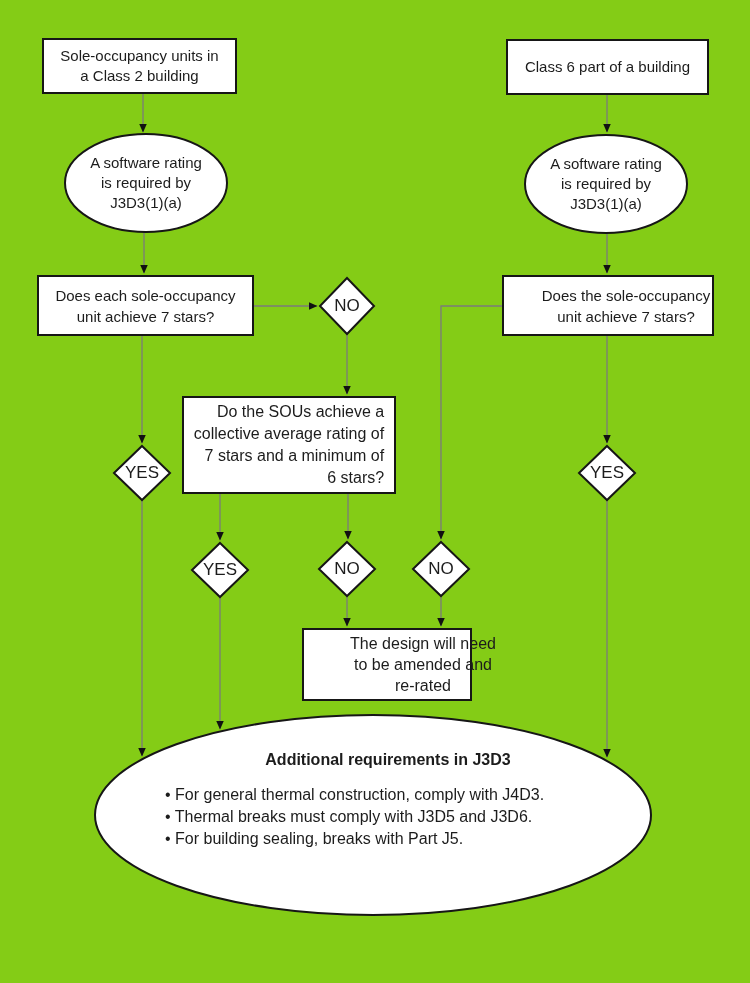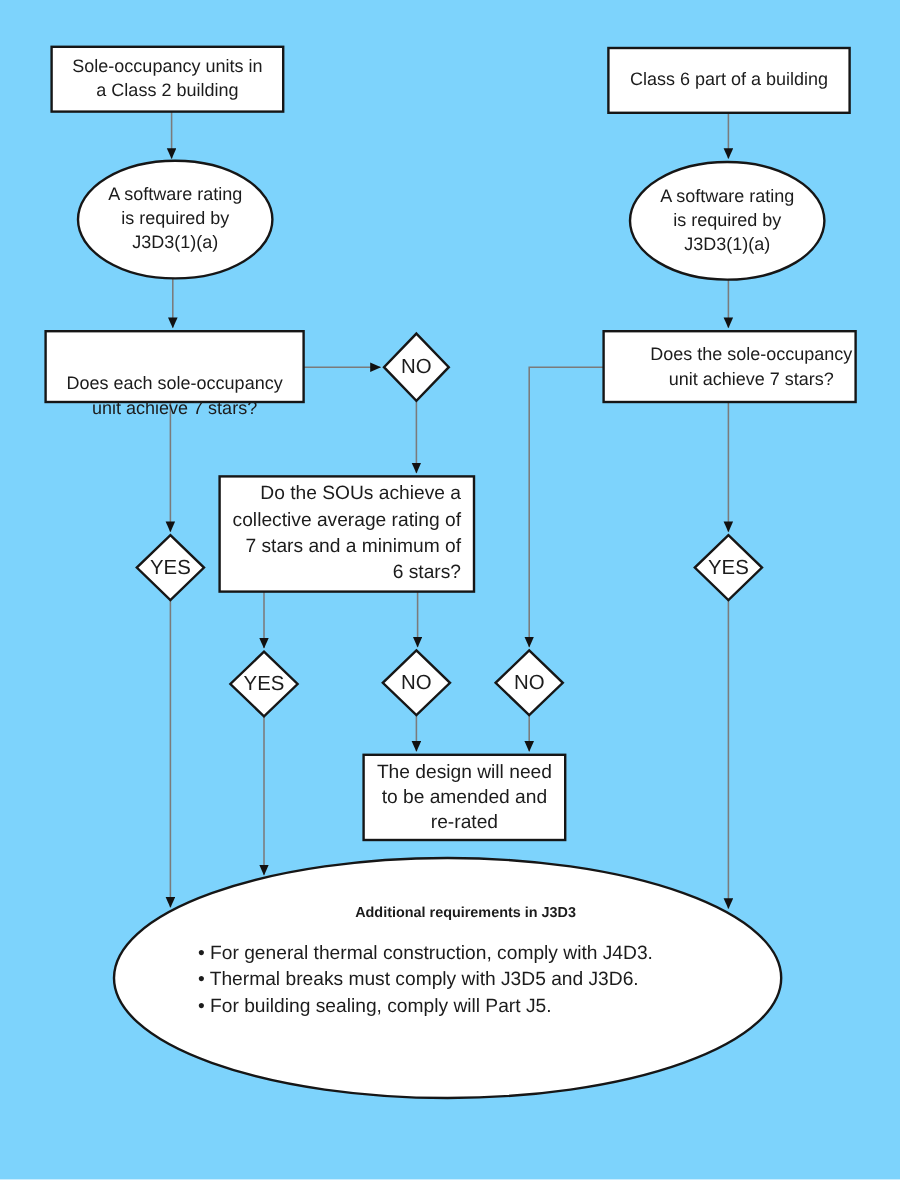--- a/index.html
+++ b/index.html
@@ -1,20 +1,20 @@
 <!DOCTYPE html>
 <html><head>
 <meta charset="utf-8">
 <style>
   html, body { margin: 0; padding: 0; background: #ffffff; }
   .canvas {
     position: relative;
     width: 750px;
     height: 983px;
-    background: #7dd3fc;
+    background: #84cc16;
     font-family: "Liberation Sans", "DejaVu Sans", sans-serif;
     color: #1c1c1c;
     overflow: hidden;
   }
   .canvas svg { position: absolute; left: 0; top: 0; }
   .edge {
     fill: none;
     stroke: #7b7b7b;
     stroke-width: 1.3;
     marker-end: url(#arrowhead);
@@ -30,26 +30,26 @@
     align-items: center;
     justify-content: center;
     text-align: center;
     white-space: pre-line;
     font-size: 15px;
     line-height: 20px;
     color: #1c1c1c;
   }
   .txt.q { line-height: 21px; }
   .txt.big { font-size: 16px; line-height: 22px; }
-  .txt.amend { font-size: 16px; line-height: 21px; }
+  .txt.amend { font-size: 16px; line-height: 21px; margin-left: 36px; }
   .txt.dec { font-size: 17px; }
   .add-title {
     position: absolute;
     left: 188px; top: 750px; width: 400px; height: 20px;
-    font-size: 12px; font-weight: bold; text-align: center; line-height: 20px;
+    font-size: 16px; font-weight: bold; text-align: center; line-height: 20px;
   }
   .add-bullets {
     position: absolute;
     left: 165px; top: 784px; width: 410px;
     font-size: 16px; line-height: 22px; text-align: left;
   }
   .add-bullets .bullet { white-space: pre-line; }
 </style>
 </head>
 <body>
@@ -107,21 +107,21 @@
   <div class="txt" style="left:507px; top:40px;  width:201px; height:54px;">Class 6 part of a building</div>
 
   <div class="txt" style="left:65px;  top:134px; width:162px; height:98px;">A software rating
 is required by
 J3D3(1)(a)</div>
 
   <div class="txt" style="left:525px; top:135px; width:162px; height:98px;">A software rating
 is required by
 J3D3(1)(a)</div>
 
-  <div class="txt q" style="left:38px;  top:276px; width:215px; height:59px;margin-top:24px;">Does each sole-occupancy
+  <div class="txt q" style="left:38px;  top:276px; width:215px; height:59px;">Does each sole-occupancy
 unit achieve 7 stars?</div>
 
   <div class="txt q" style="left:503px; top:276px; width:246px; height:59px;">Does the sole-occupancy
 unit achieve 7 stars?</div>
 
   <div class="txt big" style="left:183px; top:397px; width:212px; height:96px;text-align:right;">Do the SOUs achieve a
 collective average rating of
 7 stars and a minimum of
 6 stars?</div>
 
@@ -134,16 +134,16 @@
   <div class="txt dec" style="left:579px; top:446px; width:56px; height:54px;">YES</div>
   <div class="txt dec" style="left:192px; top:543px; width:56px; height:54px;">YES</div>
   <div class="txt dec" style="left:319px; top:542px; width:56px; height:54px;">NO</div>
   <div class="txt dec" style="left:413px; top:542px; width:56px; height:54px;">NO</div>
 
   <div class="add-title">Additional requirements in J3D3</div>
 
   <div class="add-bullets">
     <div class="bullet">• For general thermal construction, comply with J4D3.</div>
     <div class="bullet">• Thermal breaks must comply with J3D5 and J3D6.</div>
-    <div class="bullet">• For building sealing, comply will Part J5.</div>
+    <div class="bullet">• For building sealing, breaks with Part J5.</div>
   </div>
 
 </div>
 
 </body></html>

